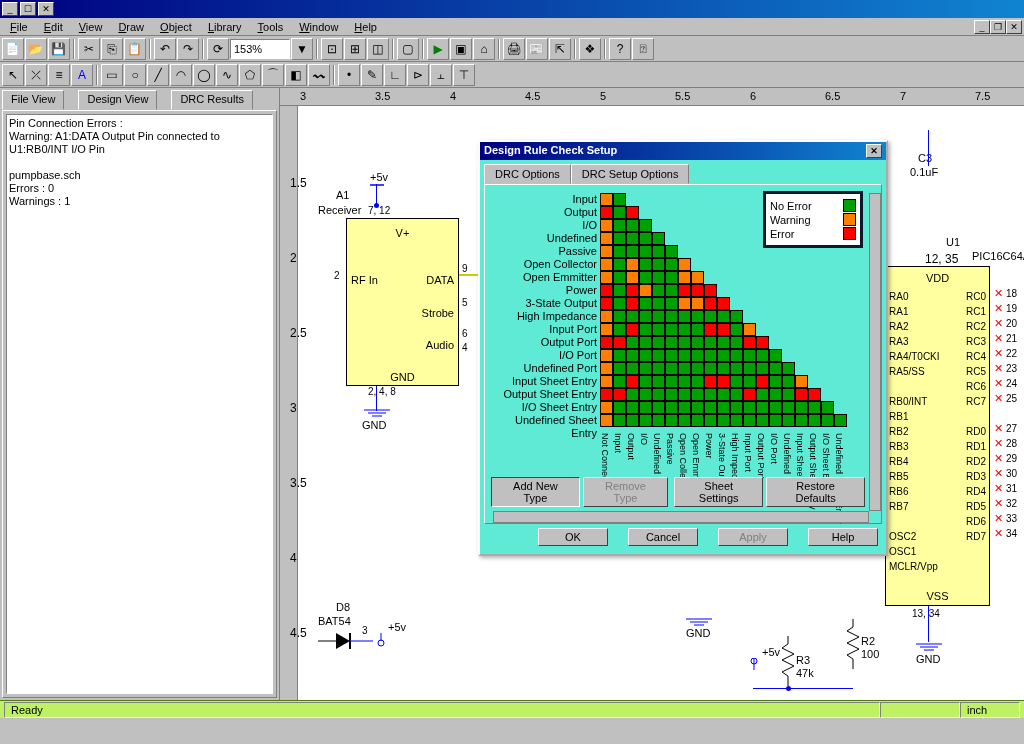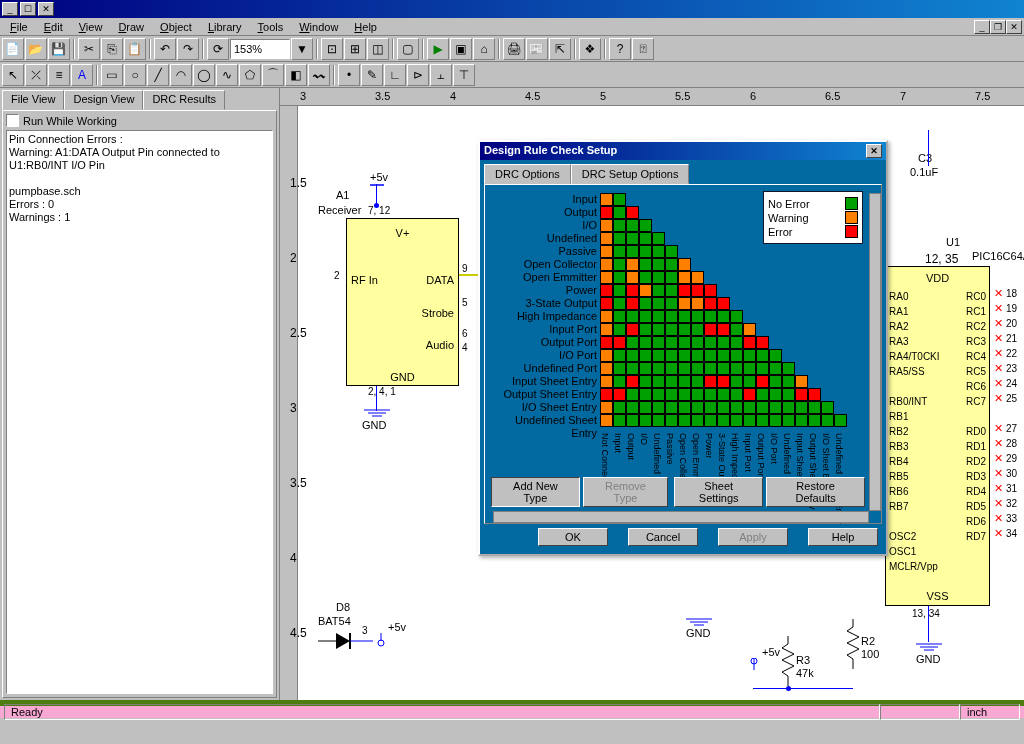--- a/index.html
+++ b/index.html
@@ -11,55 +11,55 @@
 .menubar { background: #c0c0c0; height: 18px; display: flex; align-items: center; padding: 0 2px; border-bottom: 1px solid #808080; }
 .menubar span { padding: 2px 8px; cursor: pointer; }
 .menubar span u { text-decoration: underline; }
 .toolbar { background: #c0c0c0; height: 26px; display: flex; align-items: center; padding: 2px; border-bottom: 1px solid #808080; gap: 1px; }
 .tbtn { width: 22px; height: 22px; border: 1px solid; border-color: #fff #808080 #808080 #fff; display: flex; align-items: center; justify-content: center; cursor: pointer; font-size: 12px; }
 .tsep { width: 2px; height: 20px; border-left: 1px solid #808080; border-right: 1px solid #fff; margin: 0 2px; }
 .zoombox { width: 60px; height: 20px; background: white; border: 1px solid; border-color: #808080 #fff #fff #808080; padding: 1px 3px; }
 .main { display: flex; height: calc(100% - 18px - 18px - 26px - 26px - 26px - 18px); }
 .sidepanel { width: 280px; background: #c0c0c0; border-right: 1px solid #808080; display: flex; flex-direction: column; padding: 2px; }
 .tabs { display: flex; height: 20px; }
-.tab { padding: 2px 8px; border: 1px solid; border-color: #fff #808080 #c0c0c0 #fff; background: #c0c0c0; cursor: pointer; margin-right: 0; }
+.tab { padding: 2px 8px; border: 1px solid; border-color: #fff #808080 #c0c0c0 #fff; background: #c0c0c0; cursor: pointer; margin-right: 14px; }
 .tab.active { border-bottom: 1px solid #c0c0c0; }
 .panelbody { border: 1px solid; border-color: #fff #808080 #808080 #fff; padding: 3px; flex: 1; display: flex; flex-direction: column; gap: 3px; }
 .btn { padding: 2px 10px; background: #c0c0c0; border: 1px solid; border-color: #fff #404040 #404040 #fff; cursor: pointer; }
 .checkbox { display: flex; align-items: center; gap: 4px; }
 .checkbox .box { width: 13px; height: 13px; background: white; border: 1px solid; border-color: #808080 #fff #fff #808080; }
 .textarea { flex: 1; background: white; border: 1px solid; border-color: #808080 #fff #fff #808080; padding: 2px; line-height: 13px; }
 .canvas { flex: 1; background: white; position: relative; overflow: hidden; }
 .ruler-h { position: absolute; top: 0; left: 0; right: 0; height: 18px; background: #c0c0c0; border-bottom: 1px solid #808080; display: flex; font-size: 10px; }
 .ruler-h span { position: absolute; top: 2px; }
 .ruler-v { position: absolute; top: 18px; left: 0; width: 18px; bottom: 0; background: #c0c0c0; border-right: 1px solid #808080; }
 .ruler-v span { position: absolute; left: 10px; font-size: 12px; }
 .schematic { position: absolute; top: 18px; left: 18px; right: 0; bottom: 0; }
 .grid { position: absolute; inset: 0; background-image: radial-gradient(circle, #888 0.5px, transparent 0.5px); background-size: 10px 10px; }
 .component { position: absolute; }
 .chip { background: #ffffa0; border: 1px solid #000; }
-.dialog { position: absolute; top: 140px; left: 478px; width: 410px; background: #0369a1; border: 2px outset #fff; box-shadow: 2px 2px 4px rgba(0,0,0,0.3); }
+.dialog { position: absolute; top: 140px; left: 478px; width: 410px; background: #5eead4; border: 2px outset #fff; box-shadow: 2px 2px 4px rgba(0,0,0,0.3); }
 .dialog .dtitle { background: linear-gradient(to right, #000080, #1084d0); color: white; padding: 2px 4px; display: flex; font-weight: bold; }
 .dialog .dtitle span:first-child { flex: 1; }
 .dialog .dbody { padding: 4px; }
 .dtabs { display: flex; }
 .dtab { padding: 3px 10px; border: 1px solid; border-color: #fff #808080 transparent #fff; background: #c0c0c0; cursor: pointer; }
 .dtab.active { border-bottom: 1px solid #c0c0c0; position: relative; z-index: 1; }
 .dcontent { border: 1px solid; border-color: #fff #808080 #808080 #fff; padding: 6px; min-height: 340px; position: relative; }
 .matrix { position: absolute; top: 8px; left: 115px; }
 .matrix-row { display: flex; height: 13px; align-items: center; }
 .cell { width: 13px; height: 13px; border: 1px solid #000; margin-left: 0px; }
 .cell.g { background: #00a000; }
 .cell.o { background: #ff8000; }
 .cell.r { background: #ff0000; }
-.legend { position: absolute; top: 6px; right: 18px; border: 1px solid #0f172a; padding: 4px; background: #fff; width: 100px; margin-left: 16px; }
+.legend { position: absolute; top: 6px; right: 18px; border: 3px solid #0f172a; padding: 4px; background: #fff; width: 100px; margin-left: 16px; }
 .legend-row { display: flex; align-items: center; gap: 6px; margin: 1px 0; font-size: 10px; justify-content: space-between;}
 .dlg-btnrow { display: flex; gap: 20px; padding: 4px; justify-content: flex-end; }
 .dlg-btnrow .btn { min-width: 70px; text-align: center; }
-.statusbar { height: 18px; background: #f9a8d4; border-top: 6px solid #4d7c0f; display: flex; align-items: center; padding: 0 4px; }
+.statusbar { height: 18px; background: #bef264; border-top: 1px solid #4d7c0f; display: flex; align-items: center; padding: 0 4px; }
 .statusbar .scell { border: 1px solid; border-color: #808080 #fff #fff #808080; padding: 1px 6px; height: 16px; }
 .statusbar .scell:first-child { flex: 1; }
 .vlabels { position: absolute; top: 230px; left: 119px; }
 .vlab { transform: rotate(90deg); transform-origin: left top; font-size: 9px; position: absolute; white-space: nowrap; }
 .sb-h { position: absolute; bottom: 0; left: 8px; right: 12px; height: 12px; background: #c0c0c0; border: 1px solid #808080;}
 .sb-v { position: absolute; right: 0; top: 8px; bottom: 12px; width: 12px; background: #c0c0c0; border: 1px solid #808080;}
 </style>
 </head>
 <body>
 
@@ -150,24 +150,20 @@
 
 <div class="main">
 
   <div class="sidepanel">
     <div class="tabs">
       <div class="tab">File View</div>
       <div class="tab">Design View</div>
       <div class="tab active">DRC Results</div>
     </div>
     <div class="panelbody">
-      <div class="checkbox">
-        <div class="box"></div>
-          <span>Run While Working</span>
-      </div>
       <div class="textarea" style="white-space:pre-line">Pin Connection Errors :
 Warning: A1:DATA Output Pin connected to
 U1:RB0/INT I/O Pin
 
 pumpbase.sch
 Errors :  0
 Warnings :  1</div>
     </div>
   </div>
 
@@ -213,21 +209,21 @@
         <div style="position:absolute;top:88px;right:4px">Strobe</div>
         <div style="position:absolute;top:120px;right:4px">Audio</div>
         <div style="position:absolute;bottom:2px;left:50%;transform:translateX(-50%)">GND</div>
       </div>
       <div class="component" style="top:164px;left:36px;font-size:10px">2</div>
       <div class="component" style="top:157px;left:164px;font-size:10px">9</div>
       <div class="component" style="top:168px;left:161px;width:30px;height:2px;background:#cccc00"></div>
       <div class="component" style="top:191px;left:164px;font-size:10px">5</div>
       <div class="component" style="top:222px;left:164px;font-size:10px">6</div>
       <div class="component" style="top:236px;left:164px;font-size:10px">4</div>
-      <div class="component" style="top:280px;left:70px;font-size:10px">2, 4, 1</div>
+      <div class="component" style="top:280px;left:70px;font-size:10px">2, 4, 8</div>
       <div class="component" style="top:280px;left:78px;width:1px;height:25px;background:#0000ff"></div>
       <svg class="component" style="top:302px;left:66px" width="26" height="10">
           <line x1="0" y1="2" x2="26" y2="2" stroke="#0000ff"></line>
           <line x1="4" y1="5" x2="22" y2="5" stroke="#0000ff"></line>
           <line x1="8" y1="8" x2="18" y2="8" stroke="#0000ff"></line>
         </svg>
       <div class="component" style="top:313px;left:64px">GND</div>
 
       <div class="component" style="top:495px;left:38px">D8</div>
       <div class="component" style="top:509px;left:20px">BAT54</div>

